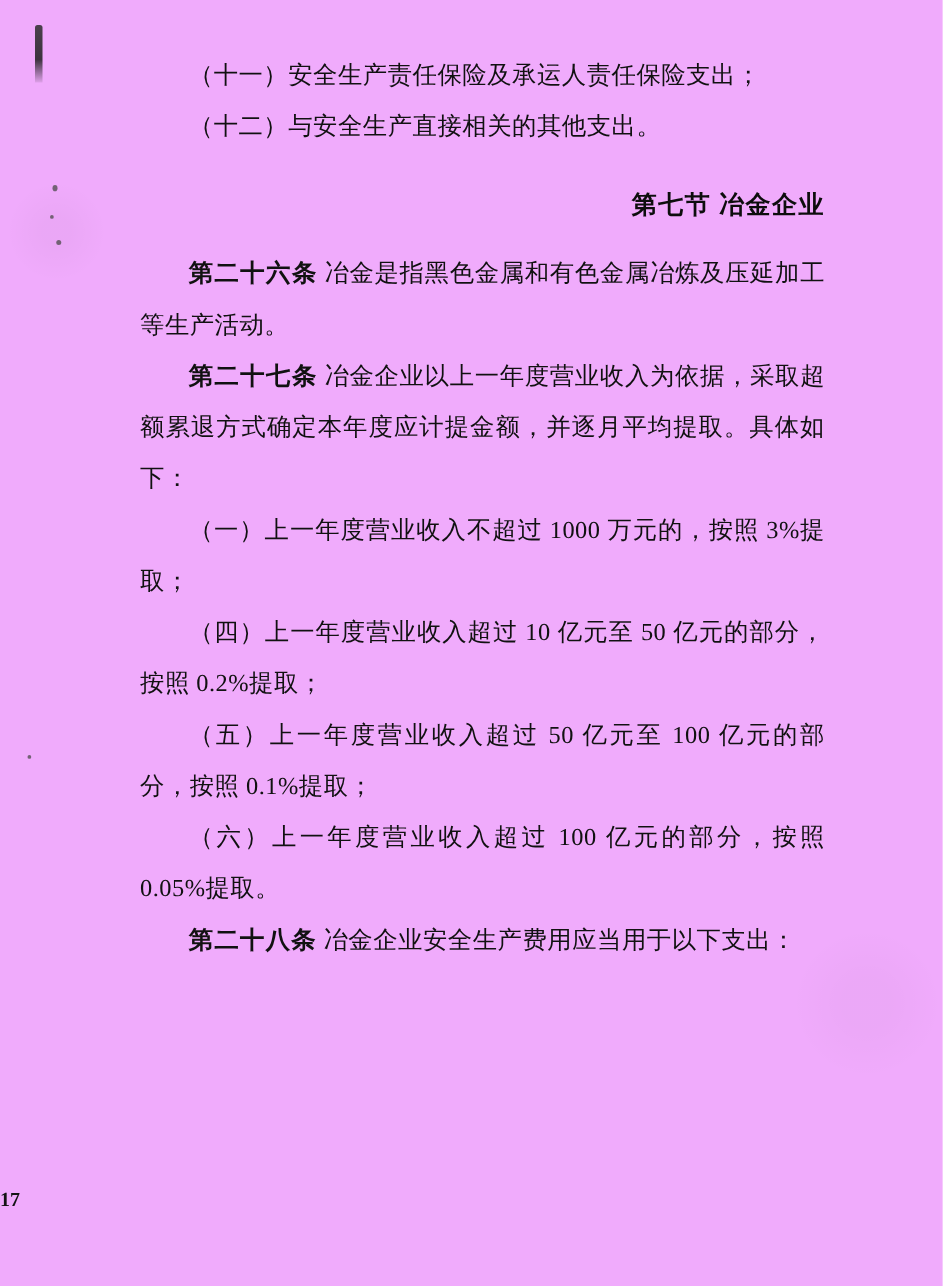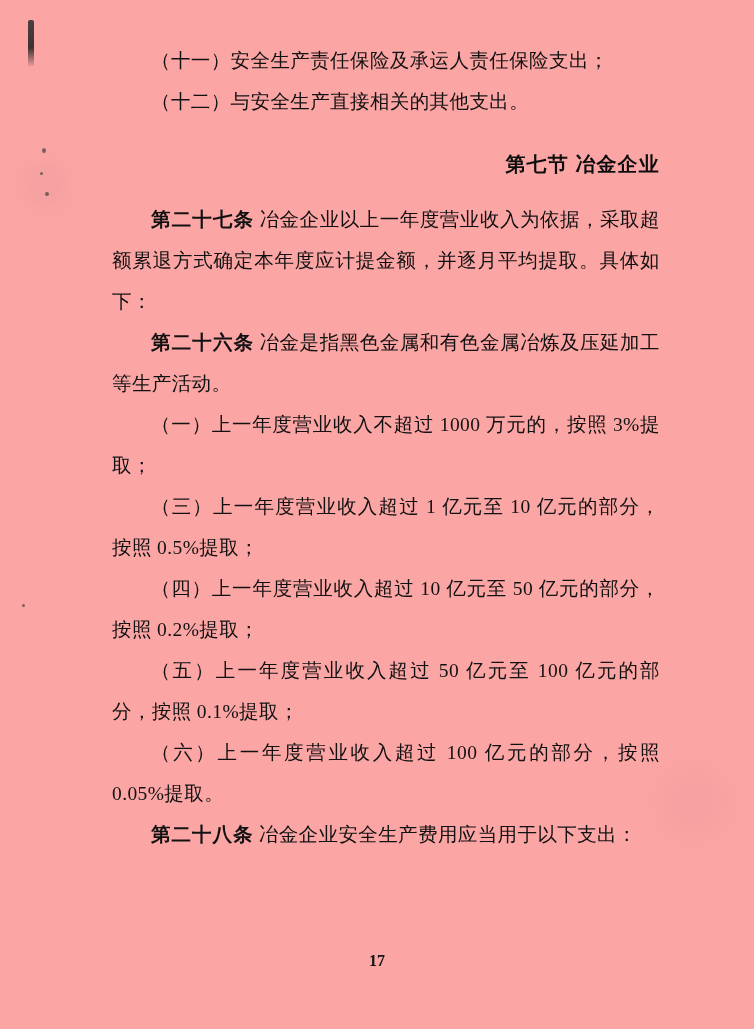--- a/index.html
+++ b/index.html
@@ -11,21 +11,21 @@
     height: 1029px;
     background: #ffffff;
     font-family: "Liberation Serif", serif;
     overflow: hidden;
     position: relative;
   }
   
   .page {
     position: absolute;
     inset: 0;
-    background: #fca5a5;
+    background: #f0abfc;
   }
   .scan-noise {
     position: absolute;
     inset: 0;
     pointer-events: none;
     background:
       radial-gradient(circle at 6% 18%, rgba(0,0,0,0.025) 0 12px, rgba(0,0,0,0) 40px),
       radial-gradient(circle at 92% 78%, rgba(0,0,0,0.02) 0 20px, rgba(0,0,0,0) 60px);
   }
   .binding-mark {
@@ -80,21 +80,20 @@
   .art-label {
     font-weight: bold;
     letter-spacing: 1px;
   }
 
   .page-number {
     position: absolute;
     left: 0;
     right: 0;
     top: 952px;
-    text-align: center;
     font-size: 16px;
     font-weight: bold;
     color: #141414;
     font-family: "Liberation Serif", serif;
   }
 </style>
 </head>
 <body>
 
 <div class="page">
@@ -106,31 +105,30 @@
   <div class="speck s4"></div>
 
   <div class="content">
 
     <p class="para indent">（十一）安全生产责任保险及承运人责任保险支出；</p>
     <p class="para indent">（十二）与安全生产直接相关的其他支出。</p>
 
     <div class="section-heading">第七节  冶金企业</div>
 
     <p class="para indent">
+      <span class="art-label">第二十六条</span>
+      <span>冶金是指黑色金属和有色金属冶炼及压延加工等生产活动。</span>
+    </p>
+
+    <p class="para indent">
       <span class="art-label">第二十七条</span>
       <span>冶金企业以上一年度营业收入为依据，采取超额累退方式确定本年度应计提金额，并逐月平均提取。具体如下：</span>
     </p>
 
-    <p class="para indent">
-      <span class="art-label">第二十六条</span>
-      <span>冶金是指黑色金属和有色金属冶炼及压延加工等生产活动。</span>
-    </p>
-
     <p class="para indent">（一）上一年度营业收入不超过 1000 万元的，按照 3%提取；</p>
-    <p class="para indent">（三）上一年度营业收入超过 1 亿元至 10 亿元的部分，按照 0.5%提取；</p>
     <p class="para indent">（四）上一年度营业收入超过 10 亿元至 50 亿元的部分，按照 0.2%提取；</p>
     <p class="para indent">（五）上一年度营业收入超过 50 亿元至 100 亿元的部分，按照 0.1%提取；</p>
     <p class="para indent">（六）上一年度营业收入超过 100 亿元的部分，按照 0.05%提取。</p>
 
     <p class="para indent">
       <span class="art-label">第二十八条</span>
       <span>冶金企业安全生产费用应当用于以下支出：</span>
     </p>
 
   </div>

